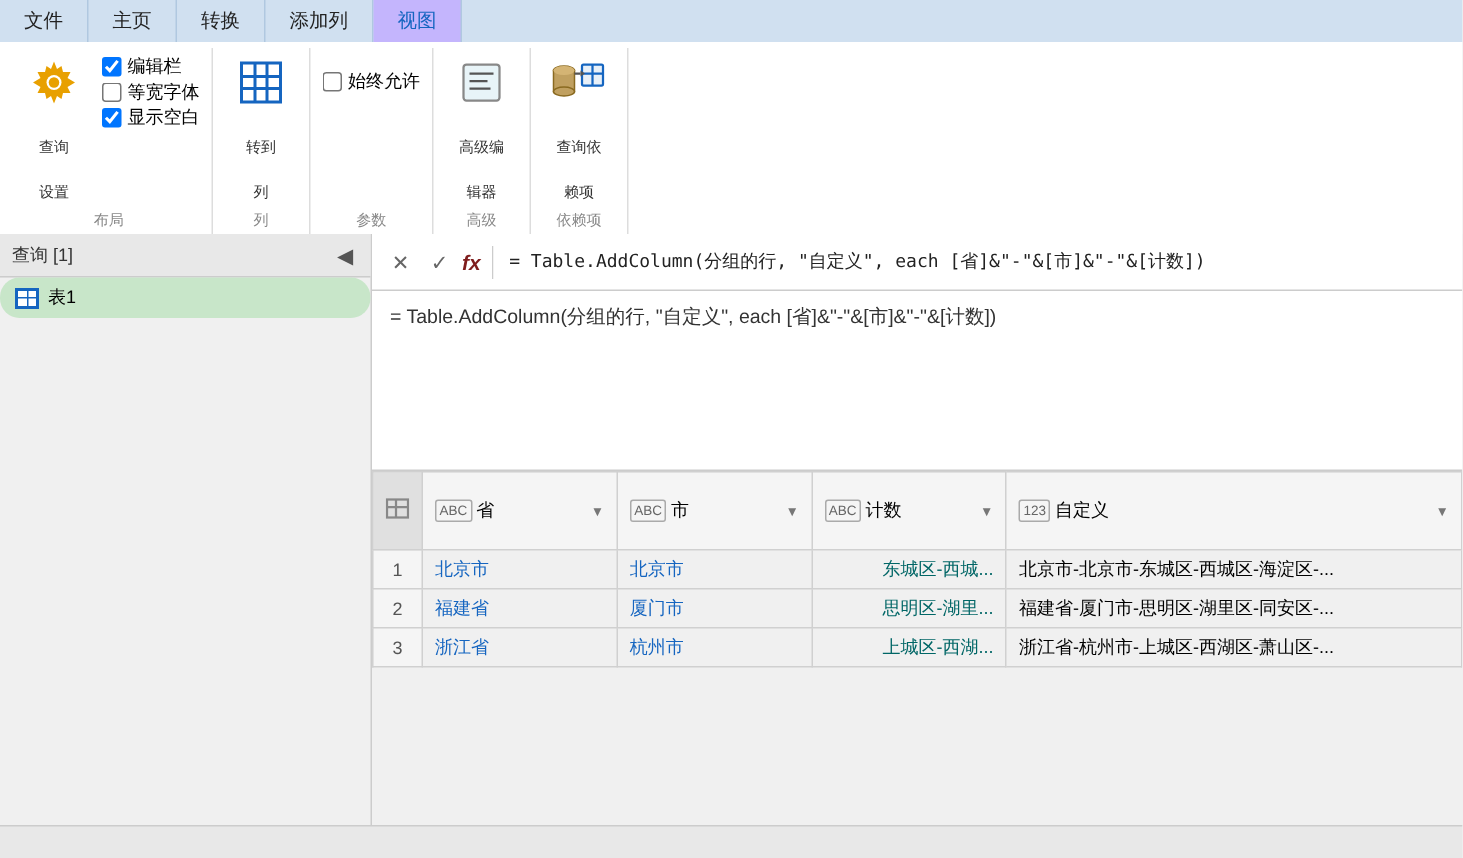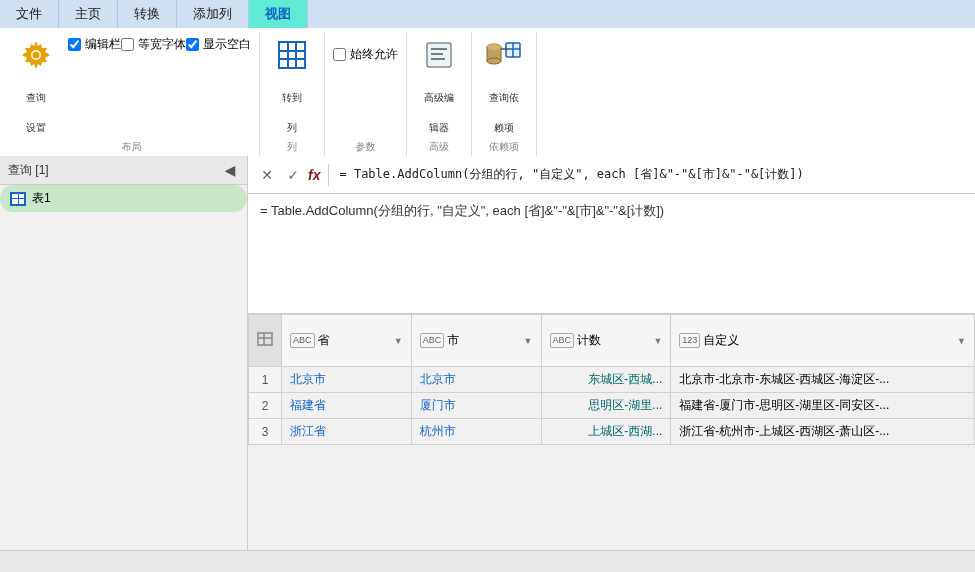--- a/index.html
+++ b/index.html
@@ -42,23 +42,23 @@
       background: #d0e0f0;
     }
     .rtab {
       padding: 5px 16px;
       cursor: pointer;
       font-size: 13px;
       color: #222;
       border-right: 1px solid #b0c8e0;
     }
     .rtab.active {
-      background: #5eead4;
+      background: #c4b5fd;
       color: #1565c0;
-      font-weight: 700;
+      font-weight: 400;
     }
     .ribbon-content {
       background: #fff;
       display: flex;
       align-items: stretch;
       padding: 4px 4px 0 4px;
       gap: 0;
       min-height: 110px;
     }
     .rgroup {
@@ -85,21 +85,21 @@
       align-items: center;
       cursor: pointer;
       padding: 3px 5px;
       border-radius: 3px;
       gap: 16px;
       min-width: 48px;
     }
     .rbtn-icon { font-size: 26px; line-height: 1; }
     .rbtn-label { font-size: 10px; color: #333; text-align: center; }
 
-    .ribbon-section-content { display: flex; flex-direction: row; justify-content: center; }
+    .ribbon-section-content { display: flex; flex-direction: column; justify-content: center; }
 
     
     .editor-area {
       flex: 1;
       display: flex;
       overflow: hidden;
     }
     .left-panel {
       width: 248px;
       flex-shrink: 0;

